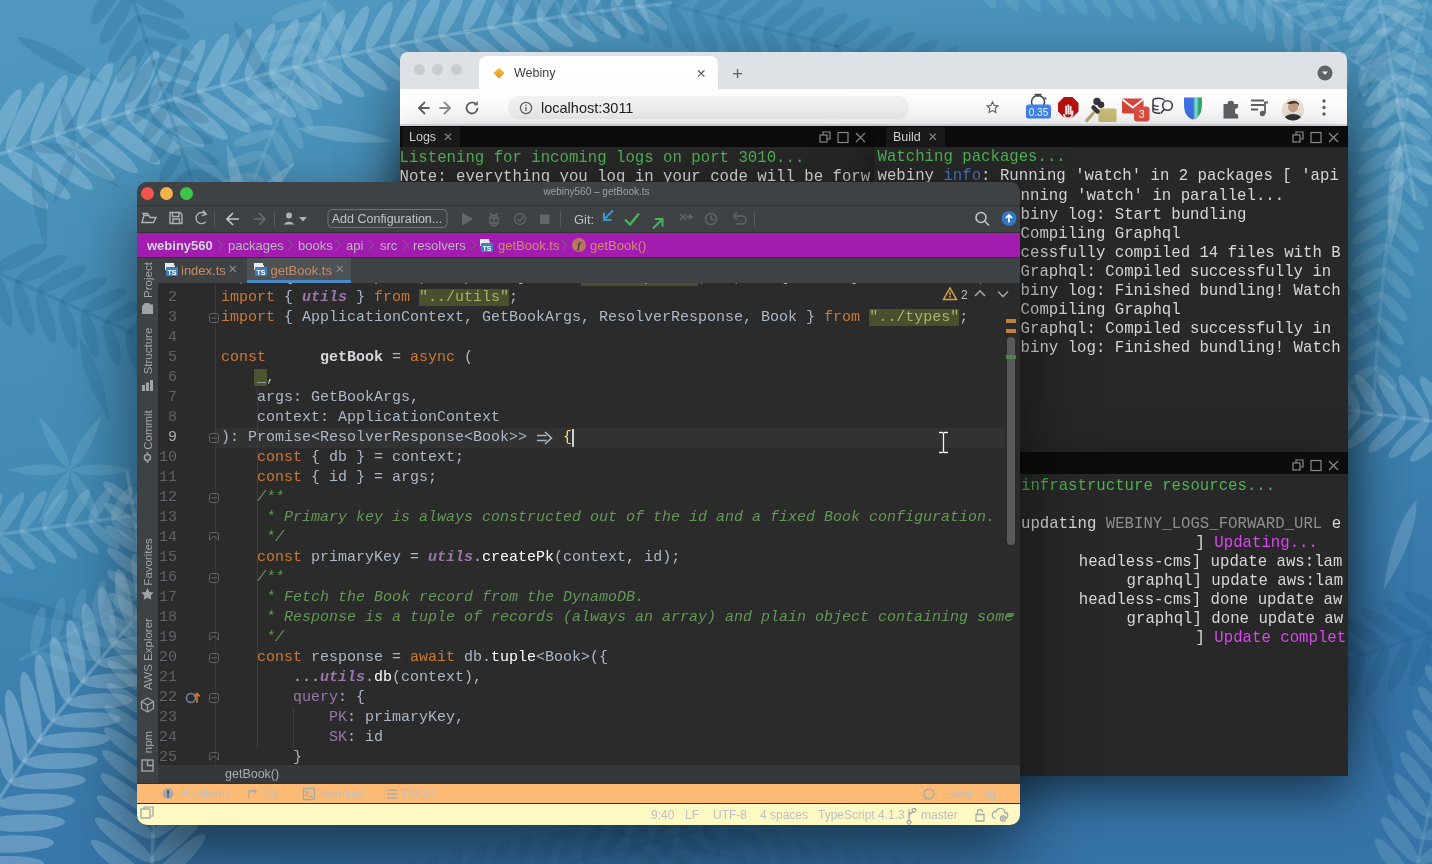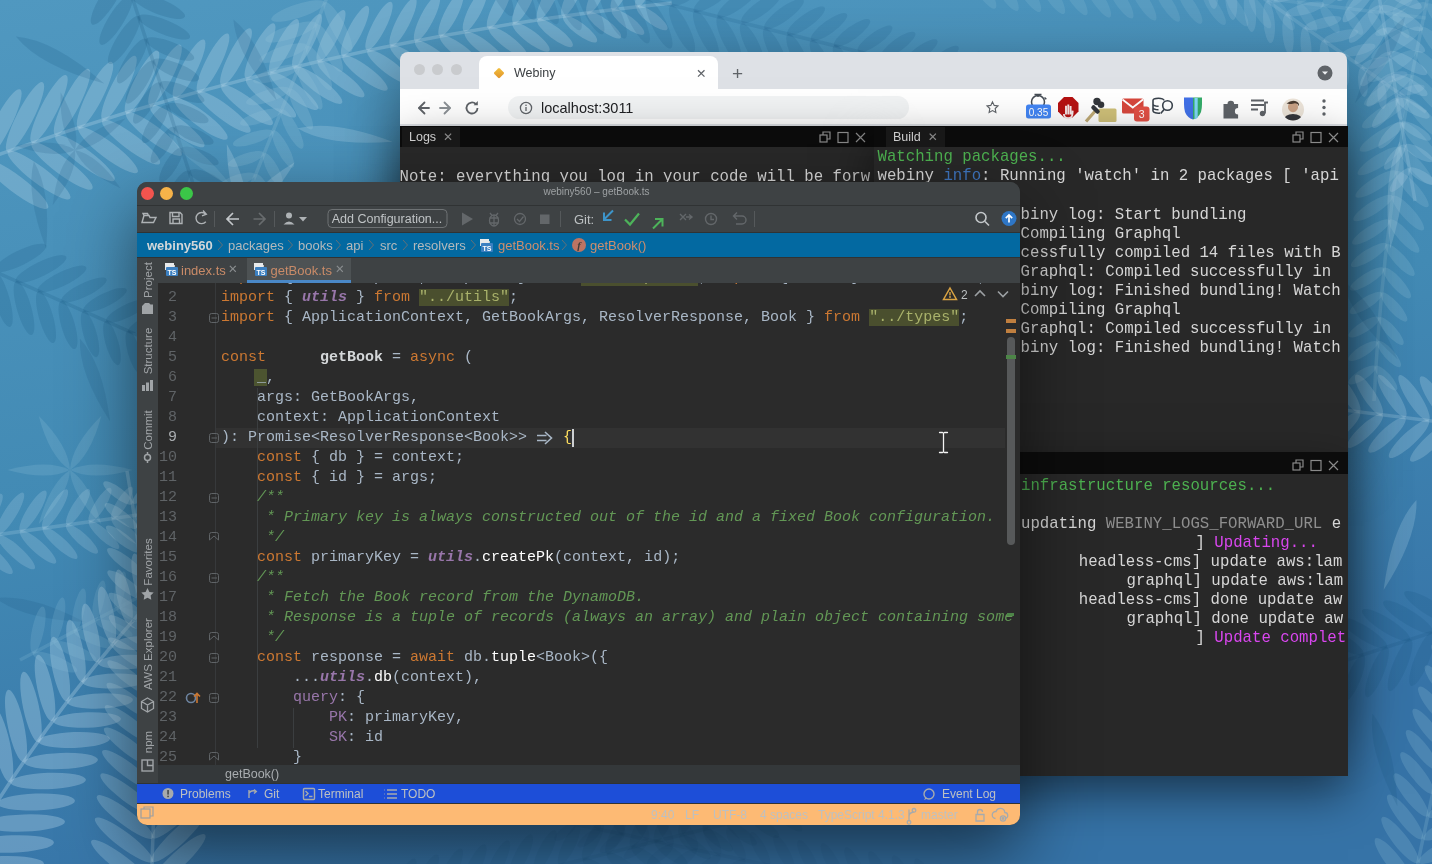--- a/index.html
+++ b/index.html
@@ -776,38 +776,40 @@
   <div class="wicons" style="left:419px;">
     <svg width="48" height="13" viewBox="0 0 48 13">
       <g stroke="#8a8a8a" fill="none" stroke-width="1.2">
         <rect x="1" y="4" width="7" height="7"></rect>
           <path d="M4,4 V1 H11 V8 H8"></path>
         <rect x="19" y="1.5" width="10" height="10"></rect>
         <path d="M37,2 L46,11 M46,2 L37,11"></path>
       </g>
     </svg>
   </div>
+  <div class="tline grn" style="left:-0.5px;top:23.1px;">Listening for incoming logs on port 3010...</div>
   <div class="tline" style="left:-0.5px;top:42.2px;">Note: everything you log in your code will be forw</div>
 </div>
 
 <div id="buildwin" class="abs termwin" style="left:874px;top:125.5px;width:473.5px;height:327.5px;overflow:hidden;">
   <div class="termbar"></div>
   <div class="termtab" style="left:12px;">Build<span class="x">✕</span></div>
   <div class="wicons" style="left:418px;">
     <svg width="48" height="13" viewBox="0 0 48 13">
       <g stroke="#8a8a8a" fill="none" stroke-width="1.2">
         <rect x="1" y="4" width="7" height="7"></rect>
           <path d="M4,4 V1 H11 V8 H8"></path>
         <rect x="19" y="1.5" width="10" height="10"></rect>
         <path d="M37,2 L46,11 M46,2 L37,11"></path>
       </g>
     </svg>
   </div>
   <div class="tline grn" style="left:3.5px;top:22.8px;">Watching packages...</div>
   <div class="tline" style="left:3.5px;top:41.9px;">webiny <span class="blu">info</span>: Running 'watch' in 2 packages [ 'api</div>
+  <div class="tline" style="left:146.6px;top:61.0px;">nning 'watch' in parallel...</div>
   <div class="tline" style="left:146.6px;top:80.1px;">biny log: Start bundling</div>
   <div class="tline" style="left:146.6px;top:99.2px;">Compiling Graphql</div>
   <div class="tline" style="left:146.6px;top:118.3px;">cessfully compiled 14 files with B</div>
   <div class="tline" style="left:146.6px;top:137.4px;">Graphql: Compiled successfully in</div>
   <div class="tline" style="left:146.6px;top:156.5px;">biny log: Finished bundling! Watch</div>
   <div class="tline" style="left:146.6px;top:175.6px;">Compiling Graphql</div>
   <div class="tline" style="left:146.6px;top:194.7px;">Graphql: Compiled successfully in</div>
   <div class="tline" style="left:146.6px;top:213.8px;">biny log: Finished bundling! Watch</div>
 </div>
 
@@ -883,21 +885,21 @@
       <line x1="617.5" y1="5" x2="617.5" y2="21" stroke="#55595b" stroke-width="1"></line>
       <g stroke="#c3c7ca" fill="none" stroke-width="1.6">
         <circle cx="844" cy="11.5" r="5"></circle>
           <path d="M848,15.5 L852,19.5"></path>
       </g>
       <circle cx="872" cy="12.5" r="7.5" fill="#2e76c6"></circle>
       <path d="M872,16.5 V9.5 M868.8,12.2 L872,9 L875.2,12.2" stroke="#fff" stroke-width="1.7" fill="none"></path>
     </svg>
   </div>
 
-  <div id="crumbs" class="abs" style="left:0;top:51px;width:883px;height:24px;background:#0369a1;border-bottom:1px solid #303334;font-size:13px;color:#b5b9bb;">
+  <div id="crumbs" class="abs" style="left:0;top:51px;width:883px;height:24px;background:#a21caf;border-bottom:1px solid #303334;font-size:13px;color:#b5b9bb;">
     <svg width="883" height="24" viewBox="0 0 883 24">
       <g font-family="Liberation Sans" font-size="13">
         <text x="10" y="16.5" fill="#d3d7d9" font-weight="bold">webiny560</text>
         <text x="91" y="16.5" fill="#b5b9bb">packages</text>
         <text x="161" y="16.5" fill="#b5b9bb">books</text>
         <text x="209" y="16.5" fill="#b5b9bb">api</text>
         <text x="243" y="16.5" fill="#b5b9bb">src</text>
         <text x="276" y="16.5" fill="#b5b9bb">resolvers</text>
         <text x="361" y="16.5" fill="#cf8e6d">getBook.ts</text>
         <text x="453" y="16.5" fill="#cf8e6d">getBook()</text>
@@ -1080,21 +1082,21 @@
       </g>
       <g stroke="#f4f4f4" stroke-width="1.3" fill="none" stroke-linecap="round">
         <path d="M3.5,2.5 H6.5 M8.5,2.5 H11.5 M7.5,3 V22 M3.5,22.5 H6.5 M8.5,22.5 H11.5"></path>
       </g>
     </svg>
   </div>
 
   <div class="abs" style="left:21px;top:583px;width:862px;height:18px;background:#34383a;"></div>
   <div class="abs" style="left:88px;top:584.5px;font-size:12.5px;color:#a9adb0;">getBook()</div>
 
-  <div id="twbar" class="abs" style="left:0;top:601px;width:1012px;height:20px;background:#1d4ed8;border-top:1px solid #303334;">
+  <div id="twbar" class="abs" style="left:0;top:601px;width:1012px;height:20px;background:#fdba74;border-top:1px solid #303334;">
     <svg width="883" height="20" viewBox="0 0 883 20">
       <g font-family="Liberation Sans" font-size="12" fill="#bcc0c2">
         <text x="43" y="14">Problems</text>
         <text x="127" y="14">Git</text>
         <text x="181" y="14">Terminal</text>
         <text x="264" y="14">TODO</text>
         <text x="805" y="14">Event Log</text>
       </g>
       <g fill="#a6aaad">
         <circle cx="31" cy="9.5" r="5.5"></circle>
@@ -1105,21 +1107,21 @@
         <path d="M112,14 V6 M112,9 Q115,5.5 119,7.5 M117,5.5 L119.3,7.5 L117,9.5"></path>
         <rect x="166.5" y="4.5" width="11" height="11" rx="1"></rect>
           <path d="M168.5,7 l2.5,2.5 -2.5,2.5 M172,12.5 h3.5"></path>
         <path d="M250,6 h10 M250,10 h10 M250,14 h10 M247,6 h.5 M247,10 h.5 M247,14 h.5"></path>
         <circle cx="792" cy="10" r="5"></circle>
         <path d="M788.5,13.5 L787,16 L790.5,14.5" fill="#a6aaad" stroke="none"></path>
       </g>
     </svg>
   </div>
 
-  <div id="status" class="abs" style="left:0;top:621px;width:883px;height:22px;background:#fdba74;border-top:1px solid #303334;">
+  <div id="status" class="abs" style="left:0;top:621px;width:883px;height:22px;background:#fef9c3;border-top:1px solid #303334;">
     <svg width="883" height="22" viewBox="0 0 883 22">
       <g font-family="Liberation Sans" font-size="12" fill="#bcc0c2">
         <text x="514" y="15">9:40</text>
         <text x="548" y="15">LF</text>
         <text x="576" y="15">UTF-8</text>
         <text x="623" y="15">4 spaces</text>
         <text x="681" y="15">TypeScript 4.1.3</text>
         <text x="784" y="15">master</text>
       </g>
       <g stroke="#a6aaad" stroke-width="1.3" fill="none">

